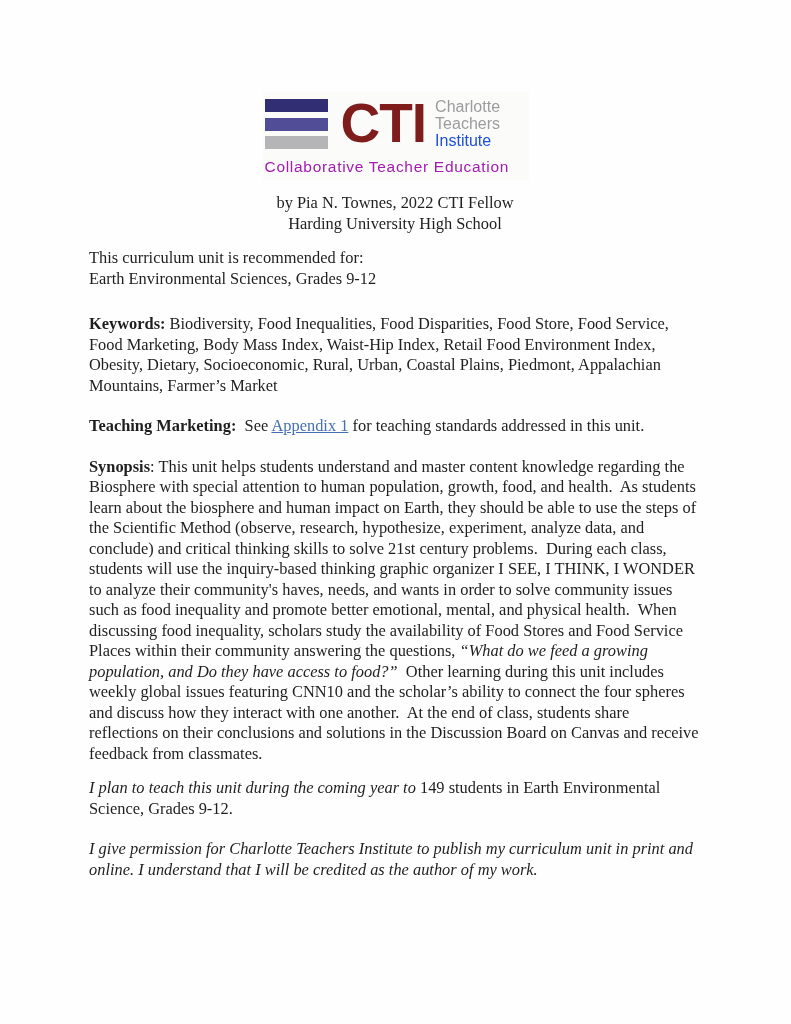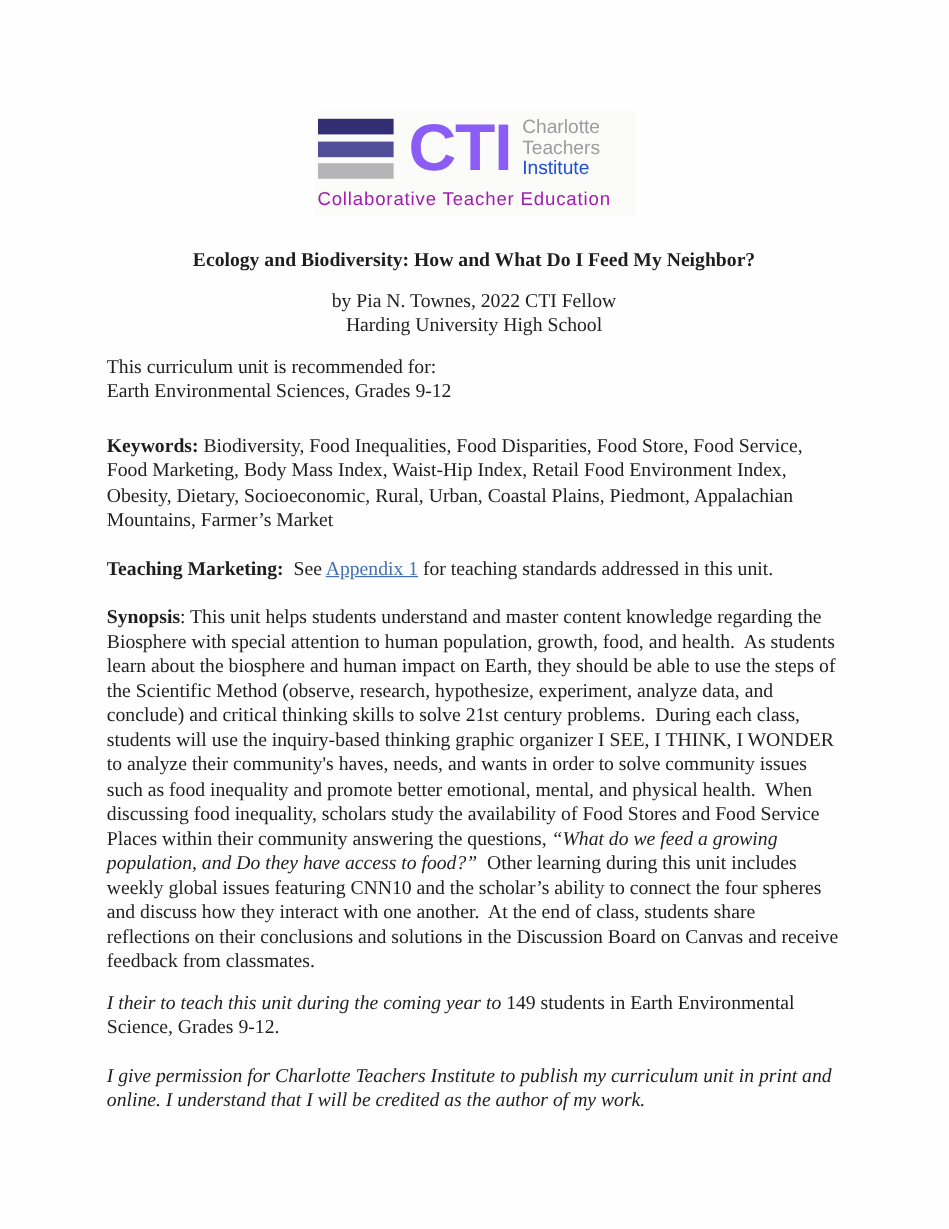--- a/index.html
+++ b/index.html
@@ -95,42 +95,41 @@
 
 <div class="page">
 
   <div class="logo">
     <div class="logo-top">
       <div class="logo-bars">
         <div class="logo-bar" style="background-color: rgb(50, 46, 116);"></div>
         <div class="logo-bar" style="background-color: rgb(81, 78, 151);"></div>
         <div class="logo-bar" style="background-color: rgb(181, 181, 183);"></div>
       </div>
-      <div class="logo-cti" style="color: #8b5cf6;">CTI</div>
+      <div class="logo-cti" style="color: #7f1d1d;">CTI</div>
       <div class="logo-names">
         <span style="color: rgb(156, 156, 159);">Charlotte</span>
         <span style="color: rgb(156, 156, 159);">Teachers</span>
         <span style="color: #1d4ed8;">Institute</span>
       </div>
     </div>
     <div class="logo-tagline" style="color: #a21caf;">Collaborative Teacher Education</div>
   </div>
 
   <div class="content">
 
-    <p class="title">Ecology and Biodiversity: How and What Do I Feed My Neighbor?</p>
 
     <p class="byline-block"><span>by Pia N. Townes, 2022 CTI Fellow</span><br><span>Harding University High School</span></p>
 
     <p class="recommended-block"><span>This curriculum unit is recommended for:</span><br><span>Earth Environmental Sciences, Grades 9-12</span></p>
 
     <p class="keywords-para"><span class="bold">Keywords:</span><span> Biodiversity, Food Inequalities, Food Disparities, Food Store, Food Service, Food Marketing, Body Mass Index, Waist-Hip Index, Retail Food Environment Index, Obesity, Dietary, Socioeconomic, Rural, Urban, Coastal Plains, Piedmont, Appalachian Mountains, Farmer’s Market</span></p>
 
     <p class="teaching-para"><span class="bold">Teaching Marketing:</span><span>  See </span><a class="appendix-link" style="color: rgb(68, 112, 178);">Appendix 1</a><span> for teaching standards addressed in this unit.</span></p>
 
     <p class="synopsis-para"><span class="bold">Synopsis</span><span>: This unit helps students understand and master content knowledge regarding the Biosphere with special attention to human population, growth, food, and health.  As students learn about the biosphere and human impact on Earth, they should be able to use the steps of the Scientific Method (observe, research, hypothesize, experiment, analyze data, and conclude) and critical thinking skills to solve 21st century problems.  During each class, students will use the inquiry-based thinking graphic organizer I SEE, I THINK, I WONDER to analyze their community's haves, needs, and wants in order to solve community issues such as food inequality and promote better emotional, mental, and physical health.  When discussing food inequality, scholars study the availability of Food Stores and Food Service Places within their community answering the questions, </span><span class="italic">“What do we feed a growing population, and Do they have access to food?”</span><span>  Other learning during this unit includes weekly global issues featuring CNN10 and the scholar’s ability to connect the four spheres and discuss how they interact with one another.  At the end of class, students share reflections on their conclusions and solutions in the Discussion Board on Canvas and receive feedback from classmates.</span></p>
 
-    <p class="plan-para"><span class="italic">I their to teach this unit during the coming year to </span><span>149 students in Earth Environmental Science, Grades 9-12.</span></p>
+    <p class="plan-para"><span class="italic">I plan to teach this unit during the coming year to </span><span>149 students in Earth Environmental Science, Grades 9-12.</span></p>
 
     <p class="permission-para italic">I give permission for Charlotte Teachers Institute to publish my curriculum unit in print and online. I understand that I will be credited as the author of my work.</p>
 
   </div>
 </div>
 
 </body></html>

